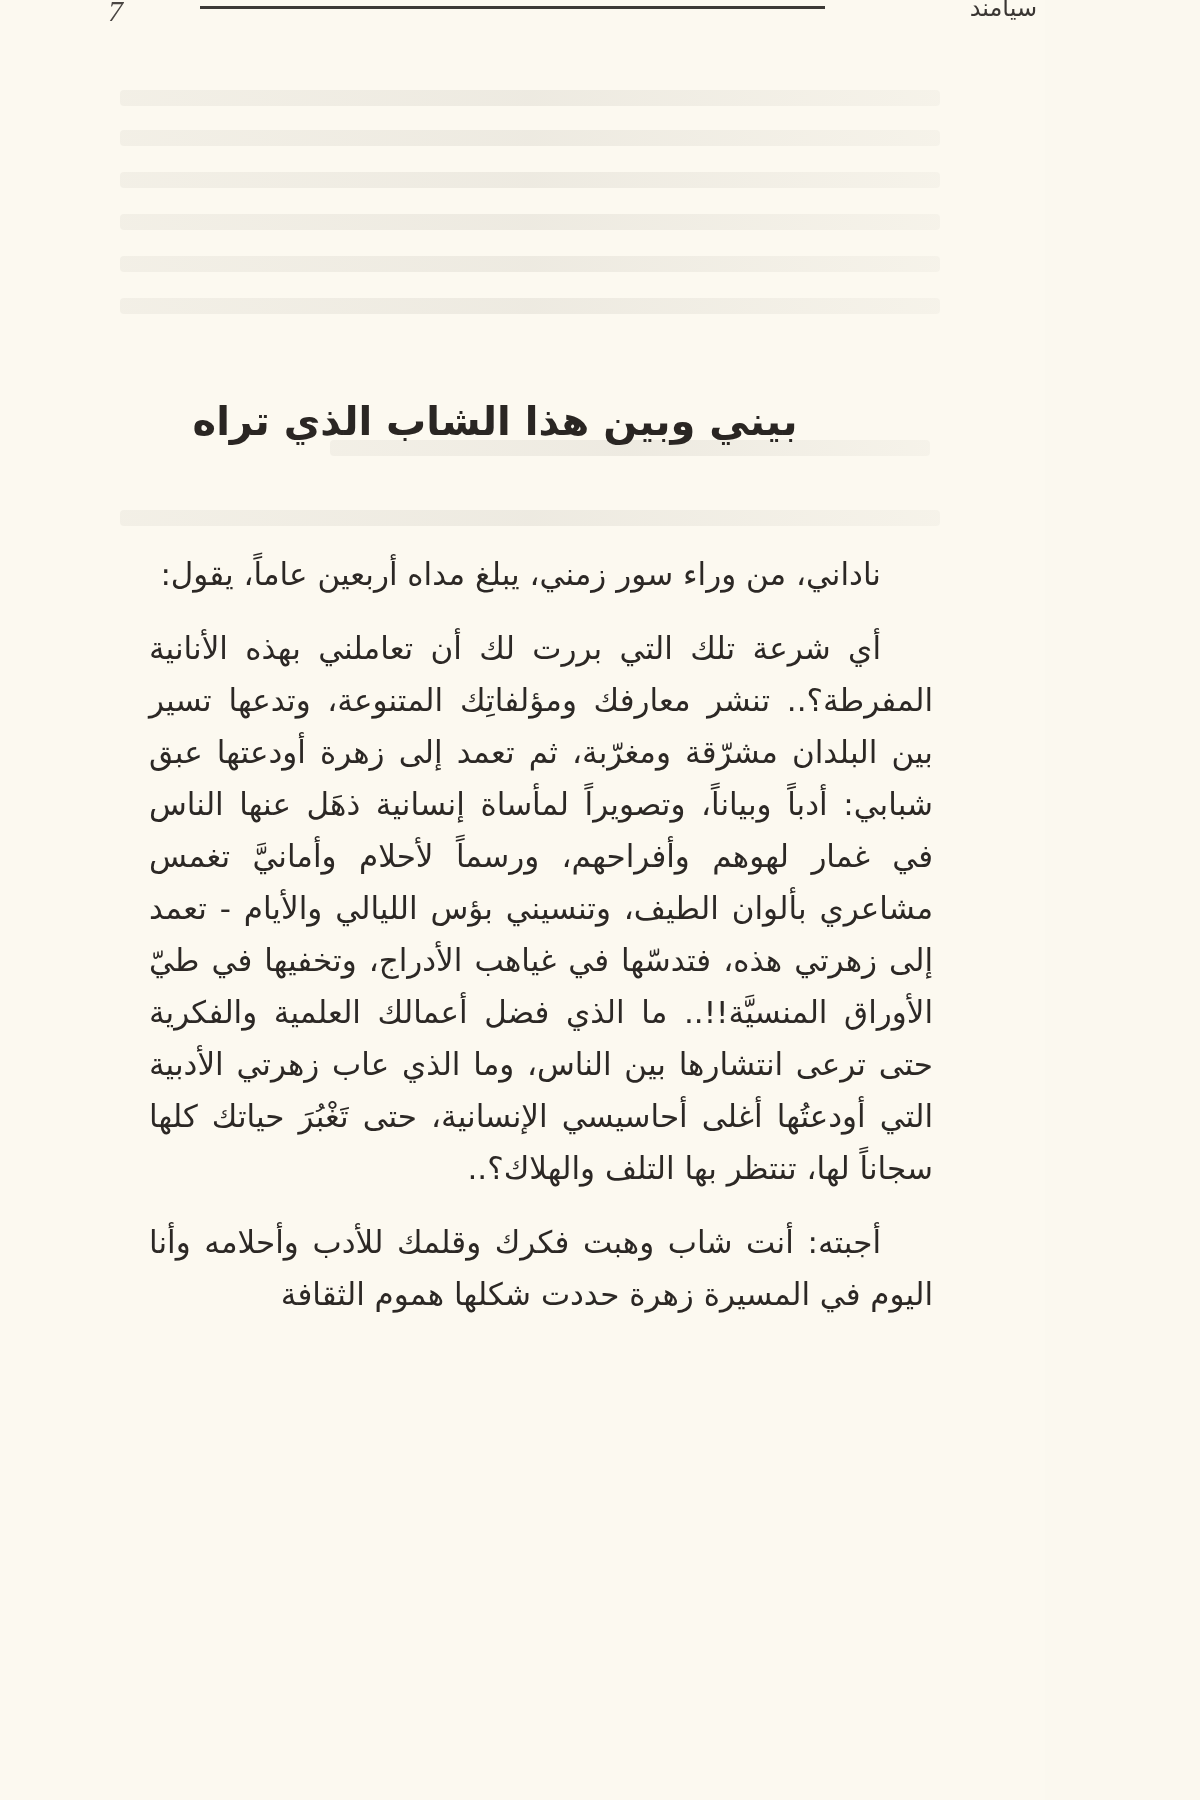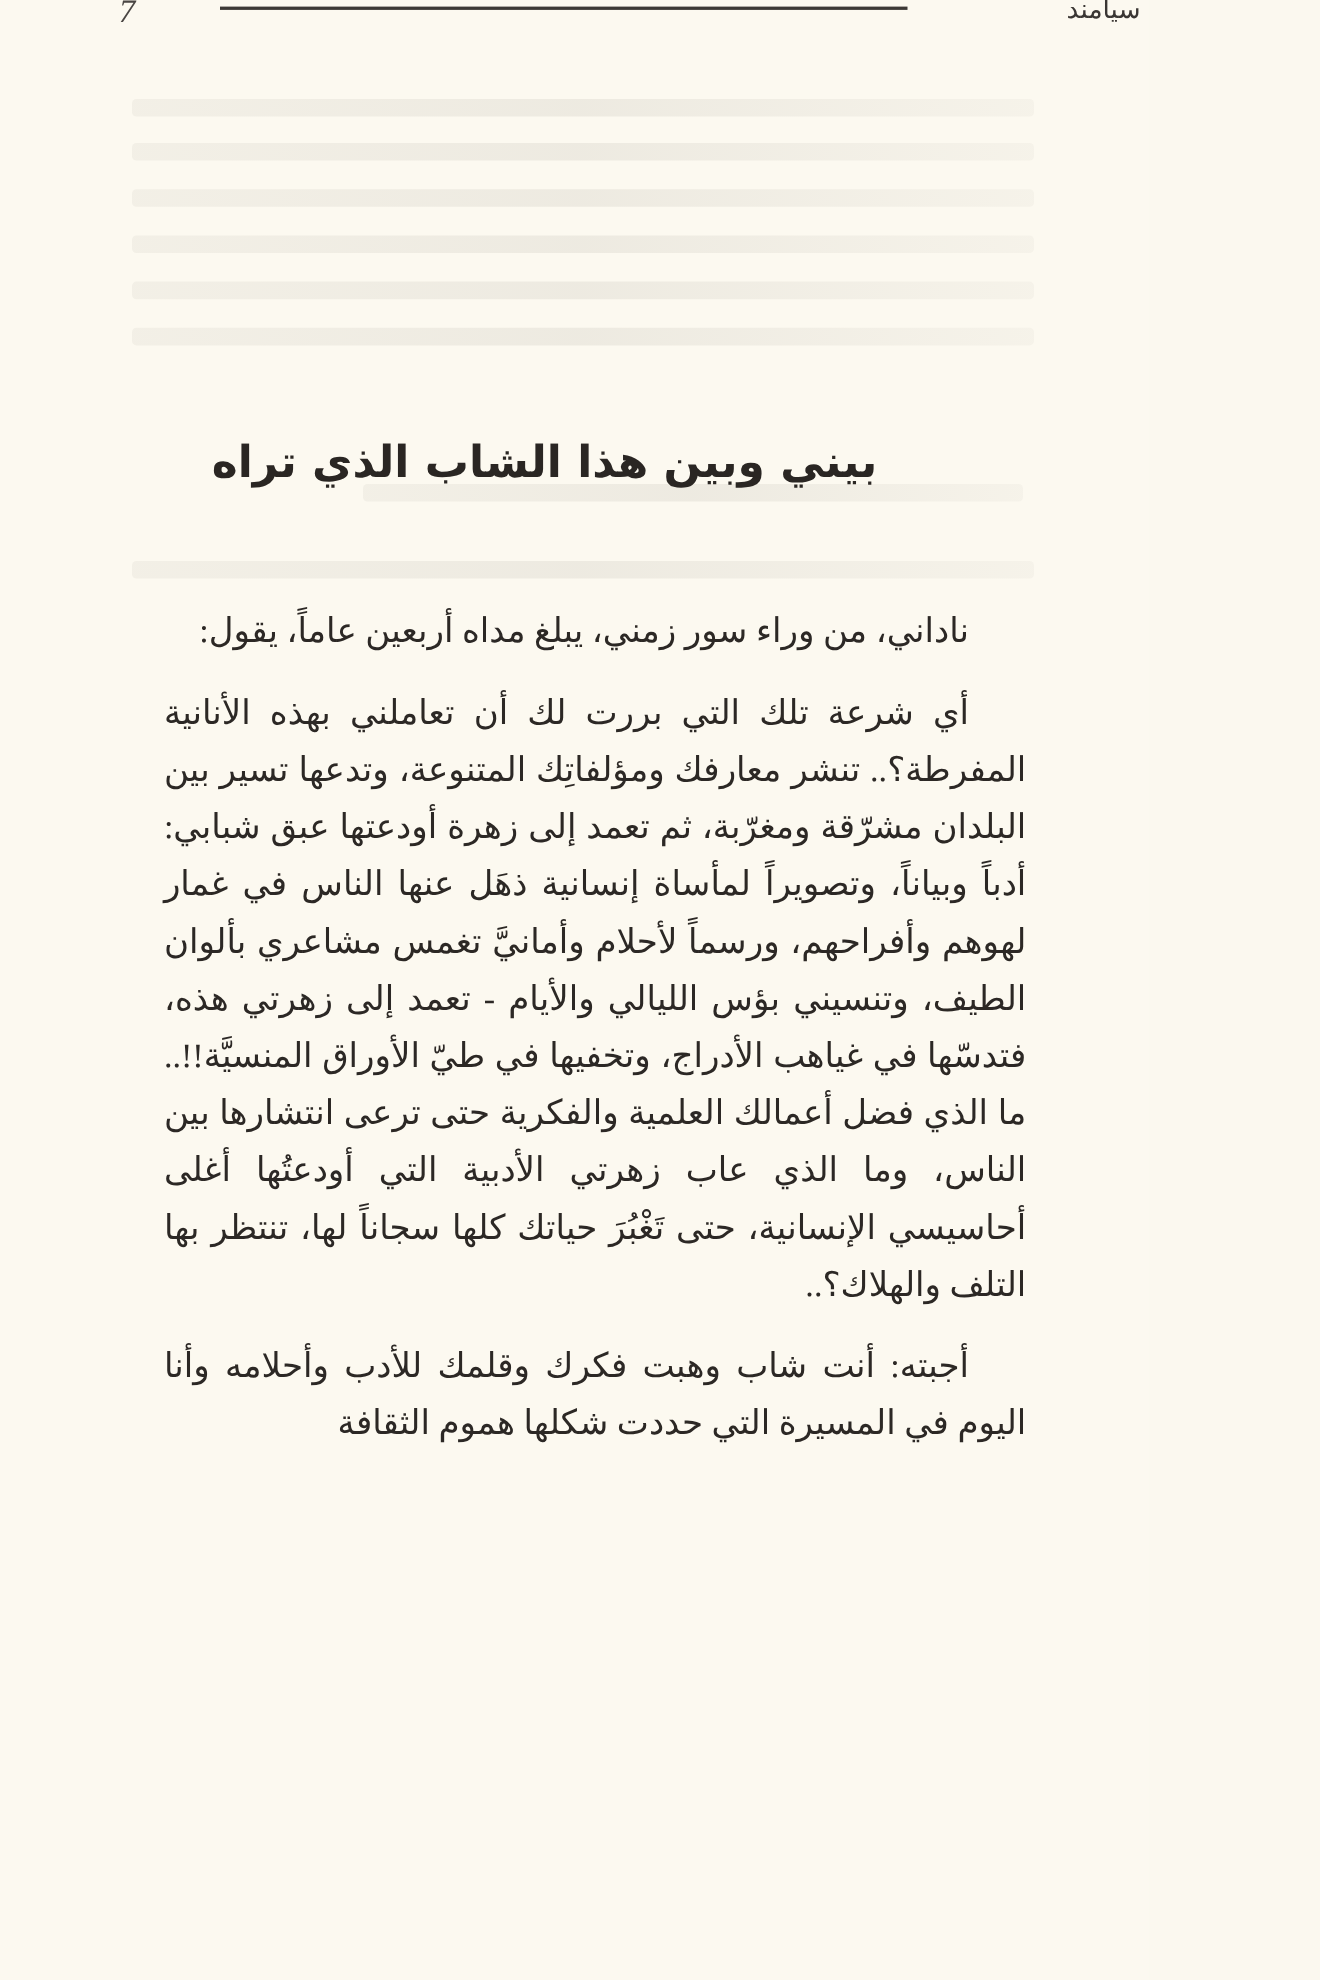--- a/index.html
+++ b/index.html
@@ -84,21 +84,20 @@
       direction: rtl;
       text-align: justify;
       text-align-last: right;
       font-size: 31px;
       line-height: 52px;
       color: #2c2825;
     }
     .para {
       margin: 0;
       text-indent: 52px;
-      font-family: Liberation Serif, serif;
     }
     .para + .para {
       margin-top: 22px;
       margin-left: 44px;
     }
   </style>
 </head>
 <body>
 
 <div class="page">
@@ -116,16 +115,16 @@
     <span class="page-number">7</span>
     <div class="header-rule"></div>
     <span class="running-title">سيامند</span>
   </div>
 
   <h1 class="chapter-title">بيني وبين هذا الشاب الذي تراه</h1>
 
   <div class="body-text">
     <p class="para">ناداني، من وراء سور زمني، يبلغ مداه أربعين عاماً، يقول:</p>
     <p class="para">أي شرعة تلك التي بررت لك أن تعاملني بهذه الأنانية المفرطة؟.. تنشر معارفك ومؤلفاتِك المتنوعة، وتدعها تسير بين البلدان مشرّقة ومغرّبة، ثم تعمد إلى زهرة أودعتها عبق شبابي: أدباً وبياناً، وتصويراً لمأساة إنسانية ذهَل عنها الناس في غمار لهوهم وأفراحهم، ورسماً لأحلام وأمانيَّ تغمس مشاعري بألوان الطيف، وتنسيني بؤس الليالي والأيام - تعمد إلى زهرتي هذه، فتدسّها في غياهب الأدراج، وتخفيها في طيّ الأوراق المنسيَّة!!.. ما الذي فضل أعمالك العلمية والفكرية حتى ترعى انتشارها بين الناس، وما الذي عاب زهرتي الأدبية التي أودعتُها أغلى أحاسيسي الإنسانية، حتى تَغْبُرَ حياتك كلها سجاناً لها، تنتظر بها التلف والهلاك؟..</p>
-    <p class="para">أجبته: أنت شاب وهبت فكرك وقلمك للأدب وأحلامه وأنا اليوم في المسيرة التي حددت شكلها هموم الثقافة</p>
+    <p class="para">أجبته: أنت شاب وهبت فكرك وقلمك للأدب وأحلامه وأنا اليوم في المسيرة زهرة حددت شكلها هموم الثقافة</p>
   </div>
 
 </div>
 
 </body></html>

